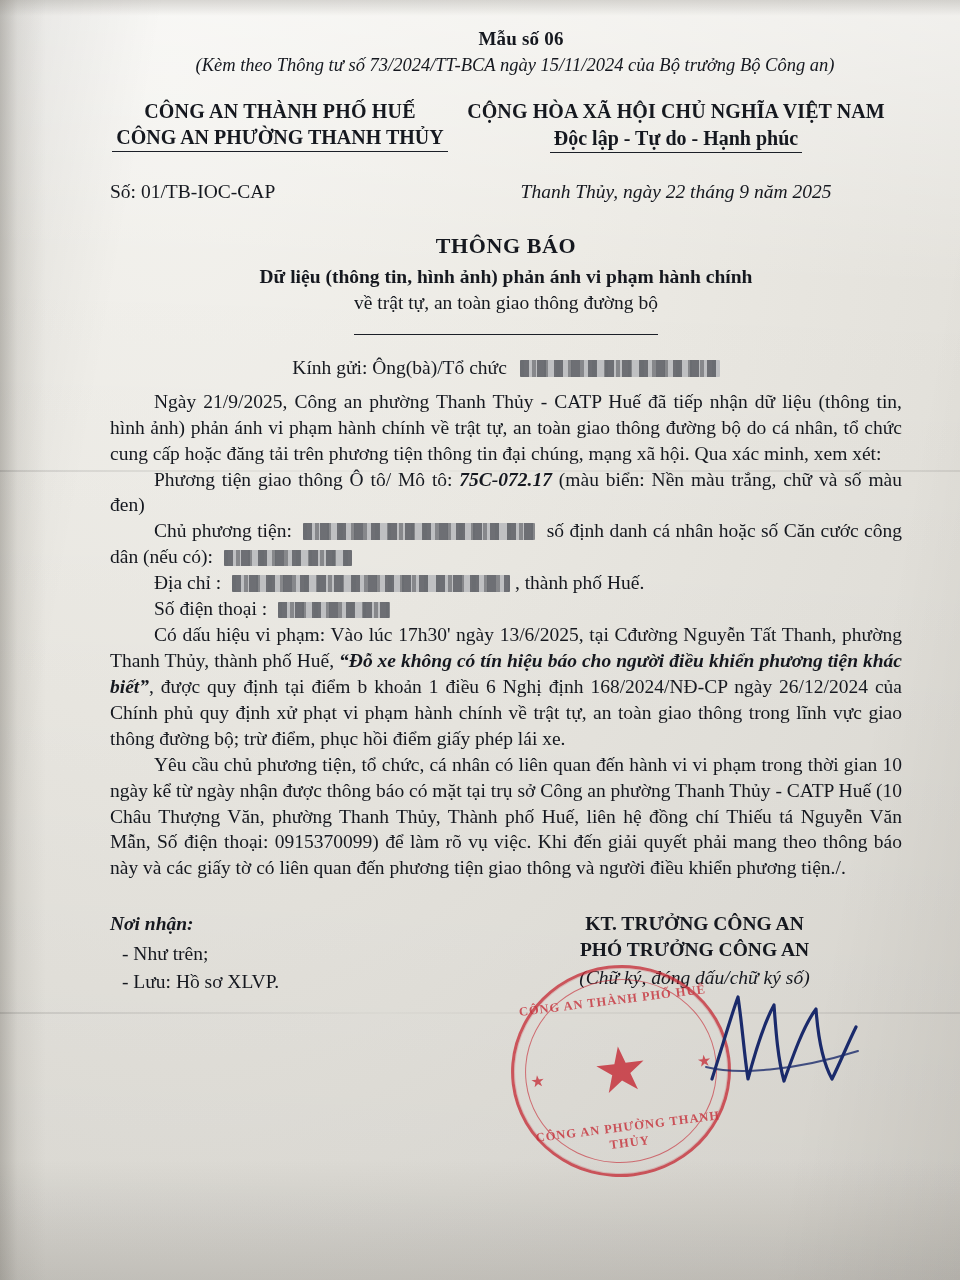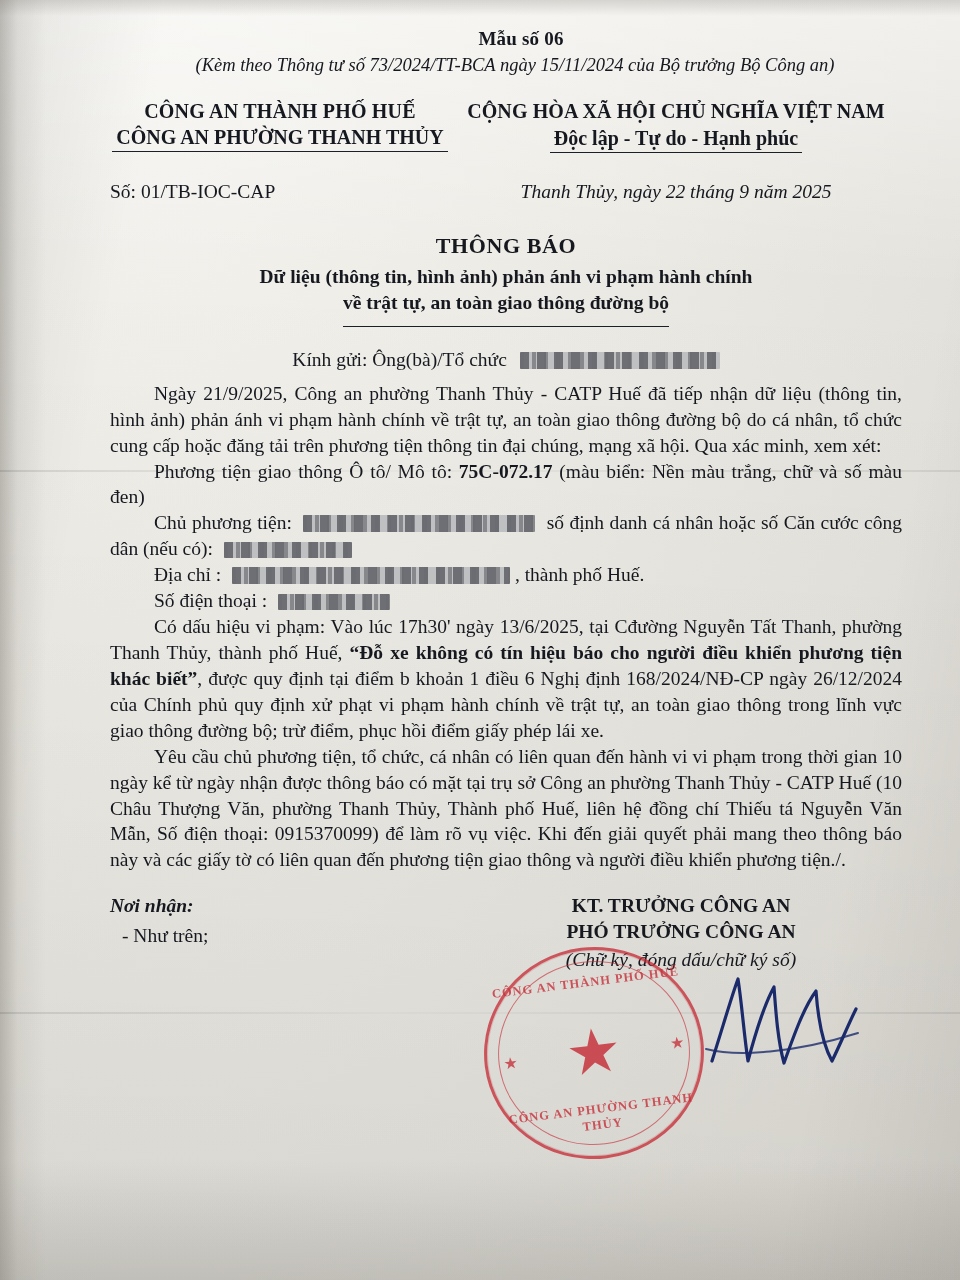--- a/index.html
+++ b/index.html
@@ -68,21 +68,21 @@
   }
 
   .content {
     position: absolute;
     left: 110px;
     right: 58px;
     top: 26px;
     font-size: 19.5px;
     line-height: 1.33;
   }
-  .bold { font-weight: bold; }
+  .bold { font-weight: bold; font-style: italic; }
 
   .form-no {
     text-align: center;
     font-weight: bold;
     font-size: 19px;
     letter-spacing: .2px;
     margin-left: 30px;
   }
   .form-sub {
     text-align: center;
@@ -126,21 +126,21 @@
   .sub-right {
     flex: 1;
     text-align: center;
     font-style: italic;
     font-size: 19.5px;
   }
 
   .title-block { margin-top: 26px; text-align: center; }
   .title-main { font-weight: bold; font-size: 22px; letter-spacing: .6px; }
   .title-l2 { font-weight: bold; font-size: 19.5px; margin-top: 4px; }
-  .title-l3 { font-weight: bold; font-size: 19.5px; display: inline-block; border-bottom: 1.6px solid #1b1f27; padding-bottom: 10px; }
+  .title-l3 { font-weight: normal; font-size: 19.5px; display: inline-block; border-bottom: 1.6px solid #1b1f27; padding-bottom: 18px; }
 
   .kinhgui {
     margin-top: 20px;
     text-align: center;
     font-size: 19.5px;
   }
 
   .redact {
     display: inline-block;
     vertical-align: -3px;
@@ -155,21 +155,22 @@
     inset: 0;
     background:
       repeating-linear-gradient(90deg, rgba(90,92,98,0.95) 0px, rgba(90,92,98,0.95) 9px, rgba(190,191,194,0.0) 9px, rgba(190,191,194,0.0) 17px),
       repeating-linear-gradient(90deg, rgba(70,72,78,0.55) 0px, rgba(70,72,78,0.55) 4px, rgba(200,200,203,0.0) 4px, rgba(200,200,203,0.0) 12px);
     opacity: .85;
   }
   .b-ind { margin: 0; text-indent: 44px; text-align: justify; }
 
   .sig-wrap {
     display: flex;
-    margin-top: 20px;
+    margin-top: 30px;
+    gap: 27px;
   }
   .sig-left {
     width: 350px;
     font-size: 19.5px;
   }
   .sig-left .noi-nhan { font-weight: bold; font-style: italic; }
   .sig-left ul { list-style: none; margin: 4px 0 0 0; padding: 0 0 0 12px; }
   .sig-left li { margin-top: 2px; }
   .sig-right {
     flex: 1;
@@ -319,20 +320,21 @@
       <span class="bold">“Đỗ xe không có tín hiệu báo cho người điều khiển phương tiện khác biết”</span><span>, được quy định tại điểm b khoản 1 điều 6 Nghị định 168/2024/NĐ-CP ngày 26/12/2024 của Chính phủ quy định xử phạt vi phạm hành chính về trật tự, an toàn giao thông trong lĩnh vực giao thông đường bộ; trừ điểm, phục hồi điểm giấy phép lái xe.</span>
     </p>
 
     <p class="b-ind">Yêu cầu chủ phương tiện, tổ chức, cá nhân có liên quan đến hành vi vi phạm trong thời gian 10 ngày kể từ ngày nhận được thông báo có mặt tại trụ sở Công an phường Thanh Thủy - CATP Huế (10 Châu Thượng Văn, phường Thanh Thủy, Thành phố Huế, liên hệ đồng chí Thiếu tá Nguyễn Văn Mẫn, Số điện thoại: 0915370099) để làm rõ vụ việc. Khi đến giải quyết phải mang theo thông báo này và các giấy tờ có liên quan đến phương tiện giao thông và người điều khiển phương tiện./.</p>
 
     <div class="sig-wrap">
       <div class="sig-left">
         <div class="noi-nhan">Nơi nhận:</div>
         <ul>
           <li>- Như trên;</li>
+          <li>- Lưu: Hồ sơ XLVP.</li>
         </ul>
       </div>
       <div class="sig-right">
         <div class="r-l1">KT. TRƯỞNG CÔNG AN</div>
         <div class="r-l2">PHÓ TRƯỞNG CÔNG AN</div>
         <div class="r-l3">(Chữ ký, đóng dấu/chữ ký số)</div>
 
         <div class="seal">
           <div class="inner"></div>
           <div class="seal-text-top">CÔNG AN THÀNH PHỐ HUẾ</div>

